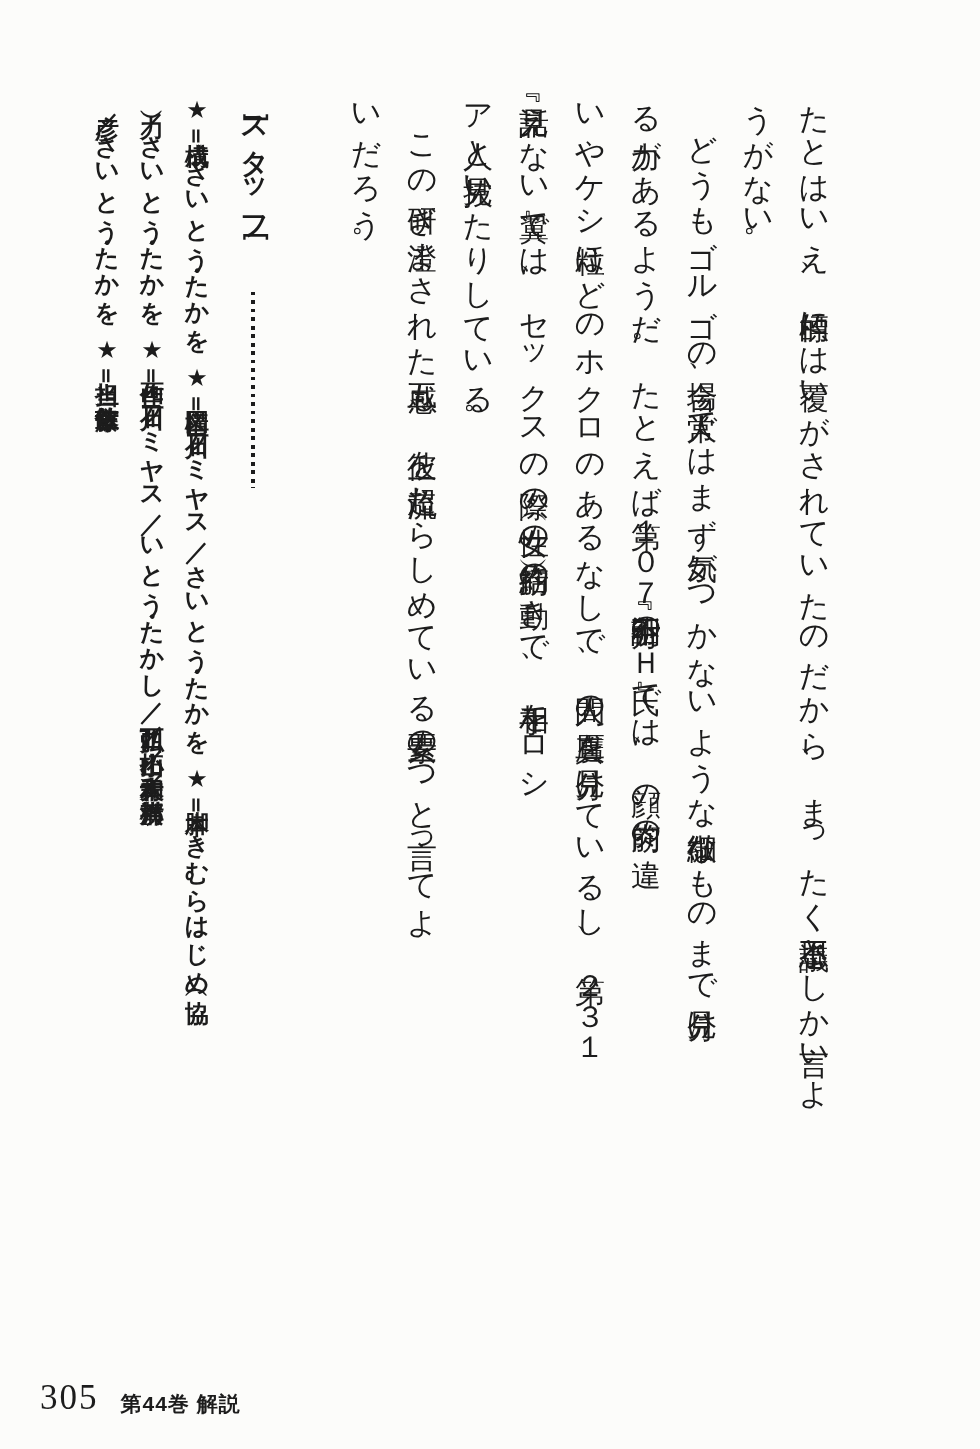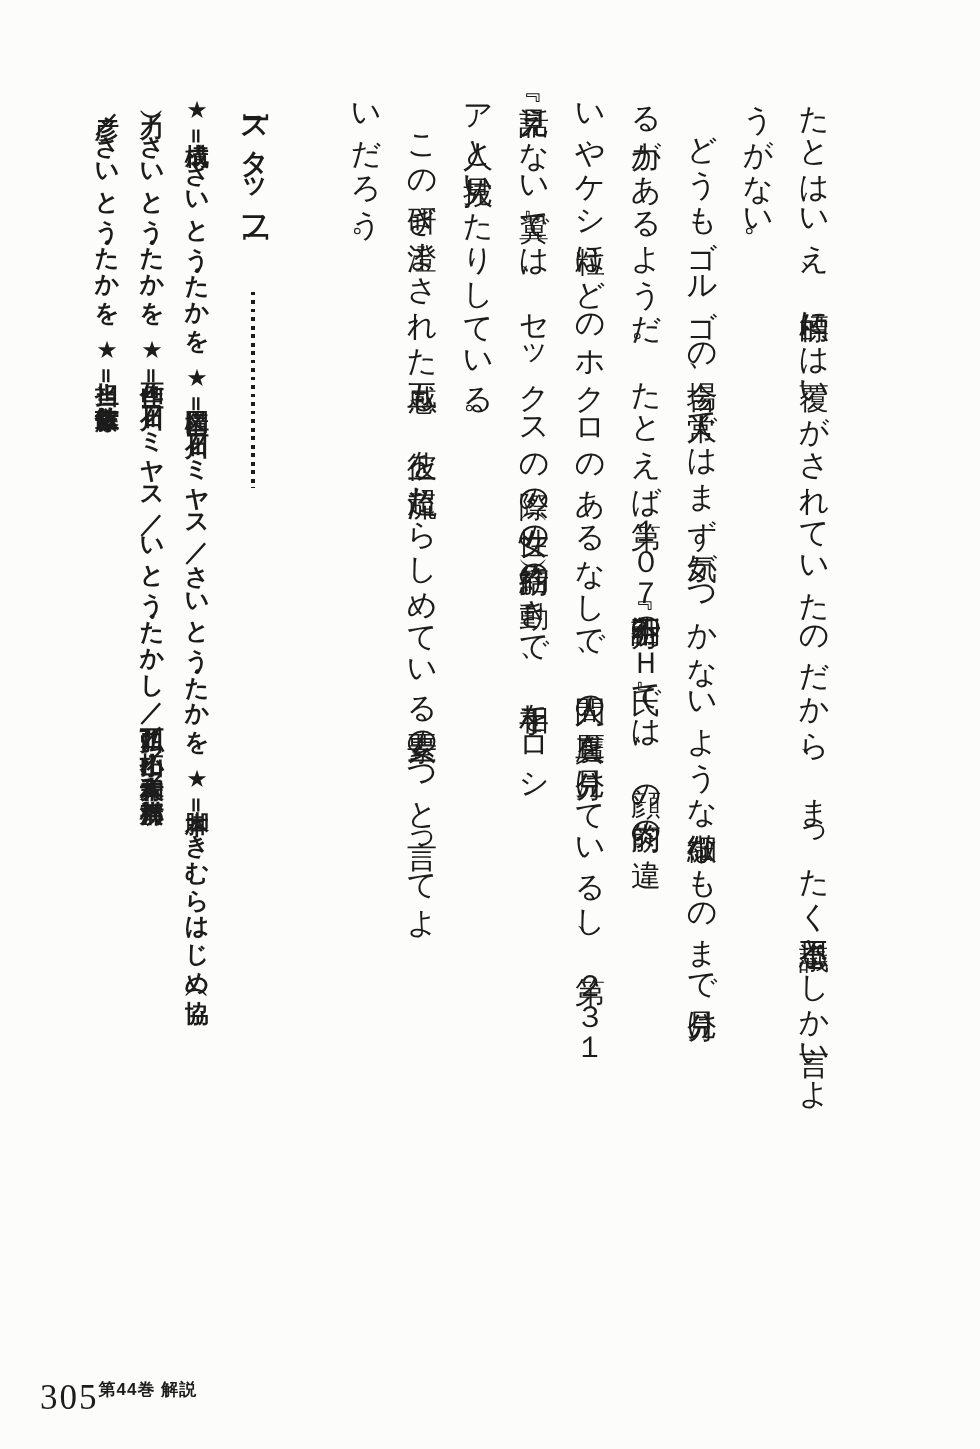--- a/index.html
+++ b/index.html
@@ -73,31 +73,32 @@
   .staff-lines .line {
     line-height: 45px;
     white-space: nowrap;
   }
   
   .footer {
     position: absolute;
     left: 40px;
     top: 1378px;
     display: flex;
-    align-items: flex-start;
+    align-items: flex-end;
+    gap: 22px;
   }
   .footer .page-num {
     font-family: "Liberation Serif", "DejaVu Serif", serif;
     font-size: 35px;
     letter-spacing: 2px;
   }
   .footer .caption {
     font-family: "Liberation Sans", "DejaVu Sans", sans-serif;
     font-weight: bold;
-    font-size: 17px;
+    font-size: 21px;
     letter-spacing: 1px;
   }
 </style>
 </head>
 <body>
 
 <div class="page">
 
   <div class="main vtext">
     <div class="line">たとはいえ、標的には覆いがされていたのだから、まったく不思議としか言いよ</div>

